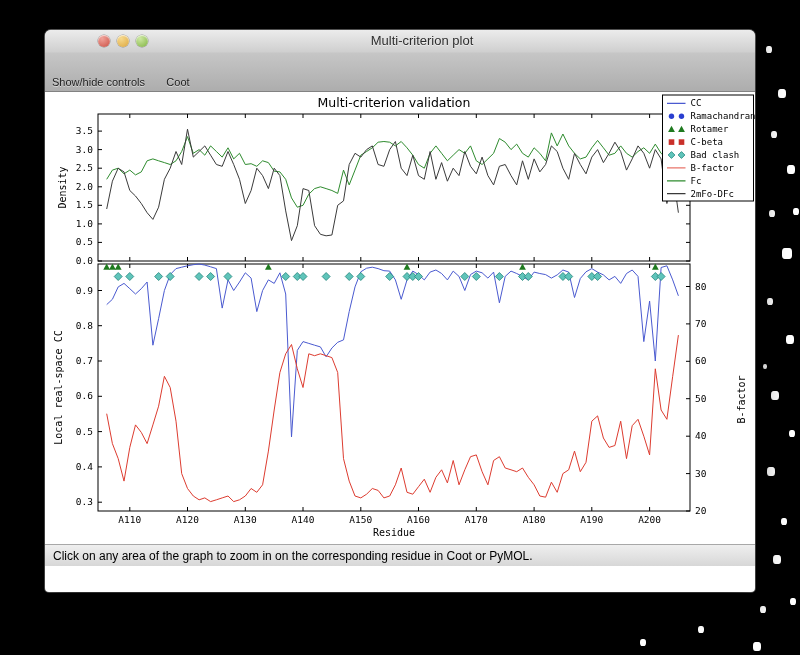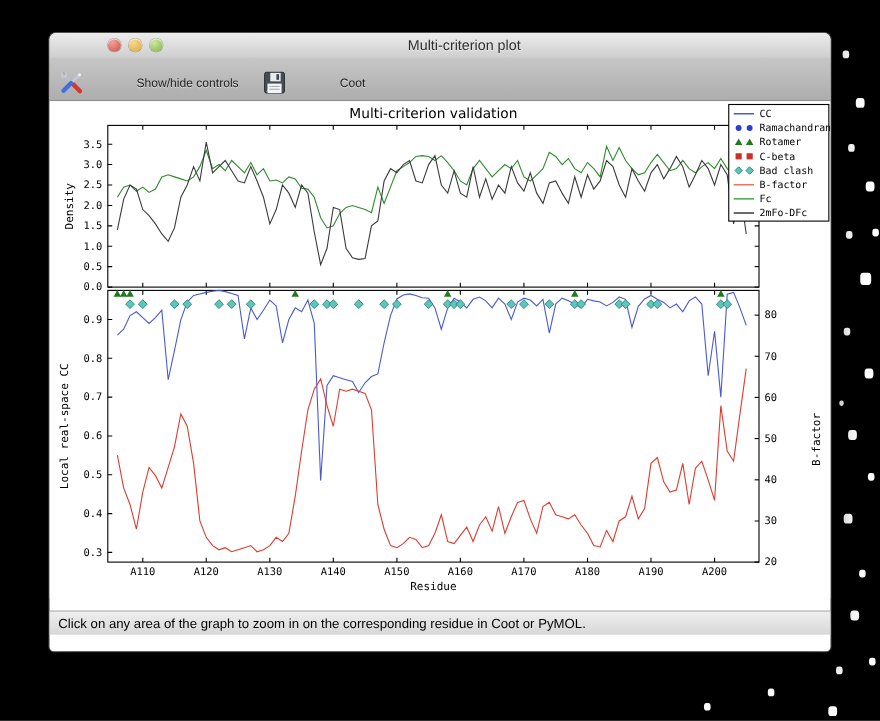--- a/index.html
+++ b/index.html
@@ -23,21 +23,21 @@
   .titlebar{position:relative;height:22px;margin-left:44px;}
   .lights{position:absolute;left:9px;top:5px;display:flex;gap:7px;}
   .light{width:12px;height:12px;border-radius:50%;display:inline-block;
          box-shadow:inset 0 1px 1px rgba(255,255,255,.7), 0 0 0 0.5px rgba(0,0,0,.35);}
   .light.red{background:radial-gradient(circle at 35% 30%,#f0a29a,#cb4f43);}
   .light.yellow{background:radial-gradient(circle at 35% 30%,#f6d98d,#dda73e);}
   .light.green{background:radial-gradient(circle at 35% 30%,#cde8a2,#7fb340);}
   .wtitle{text-align:center;line-height:22px;font-size:13px;color:#2e2e2e;
           text-shadow:0 1px 0 rgba(255,255,255,.55);}
   .toolbar{height:37px;display:flex;align-items:flex-end;padding:0 0 2px 4px;gap:14px;}
-  .tbtn{display:flex;flex-direction:row;align-items:center;justify-content:flex-end;
+  .tbtn{display:flex;flex-direction:column;align-items:center;justify-content:flex-end;
         padding:1px 3px;border-radius:4px;cursor:default;gap:46px;}
   .tbtn .ticon{width:26px;height:24px;display:block;}
   .tlabel{font-size:11px;color:#222;text-shadow:0 1px 0 rgba(255,255,255,.5);white-space:nowrap;}
   
   .controls{height:27px;background:linear-gradient(#ebebeb,#dcdcdc);
             border-bottom:1px solid #bdbdbd;display:flex;align-items:center;padding-left:6px;}
   .clabel{font-size:12px;font-weight:bold;color:#101010;white-space:nowrap;}
   .select{margin-left:8px;width:104px;height:20px;border:1px solid #8f8f8f;border-radius:5px;
           background:linear-gradient(#ffffff,#d8d8d8);display:flex;align-items:center;
           box-shadow:inset 0 1px 0 #fff;position:relative;}
@@ -47,21 +47,21 @@
   .arr-up{width:0;height:0;border-left:3.5px solid transparent;border-right:3.5px solid transparent;
           border-bottom:4.5px solid #333;}
   .arr-down{width:0;height:0;border-left:3.5px solid transparent;border-right:3.5px solid transparent;
             border-top:4.5px solid #333;}
   .clabel2{margin-left:14px;}
   .zoominput{margin-left:8px;width:64px;height:16px;border:1px solid #6b89b5;border-radius:1px;
              font:12px "DejaVu Sans Mono",monospace;color:#000;padding:1px 3px;background:#fff;
              outline:none;box-shadow:0 0 1px 3px rgba(115,160,230,.75);}
   .figure{height:452px;background:#fff;position:relative;}
   .statusbar{height:21px;background:linear-gradient(#efefef,#d7d7d7);border-top:1px solid #a8a8a8;
-             display:flex;align-items:center;font-size:12px;color:#000;padding-left:8px;margin-top:11px;}
+             display:flex;align-items:center;font-size:12px;color:#000;padding-left:8px;}
   
   text{fill:#000;}
   .tick-t{font:9.5px "DejaVu Sans Mono",monospace;}
   .lab-t{font:10px "DejaVu Sans Mono",monospace;}
   .title-t{font:12.5px "DejaVu Sans",sans-serif;}
   .leg-t{font:9px "DejaVu Sans Mono",monospace;}
 </style>
 </head>
 <body>
 

